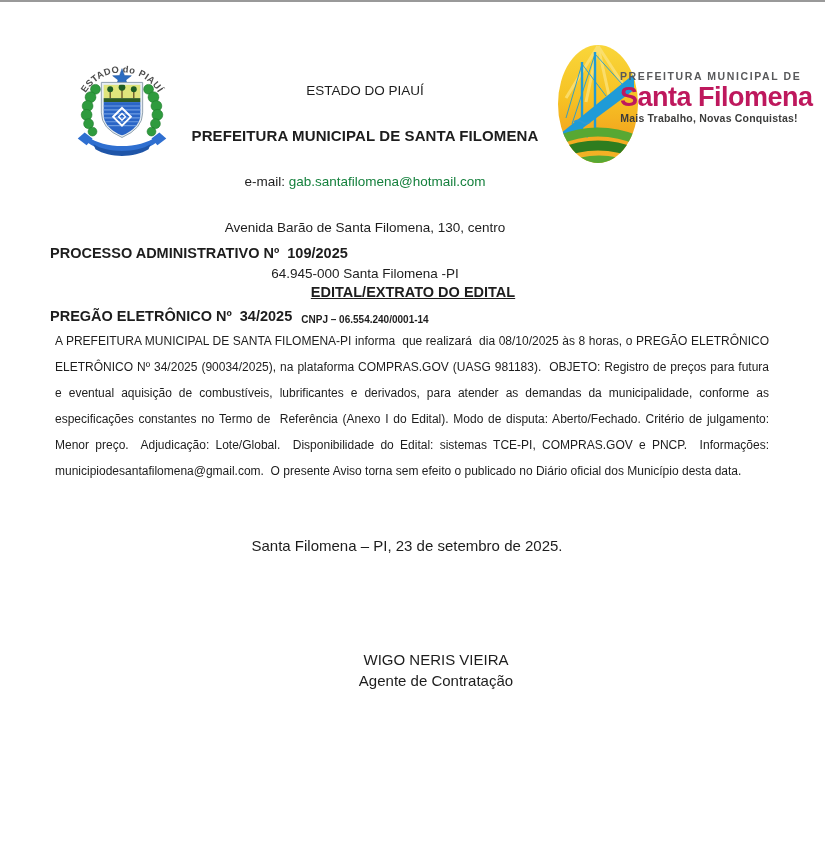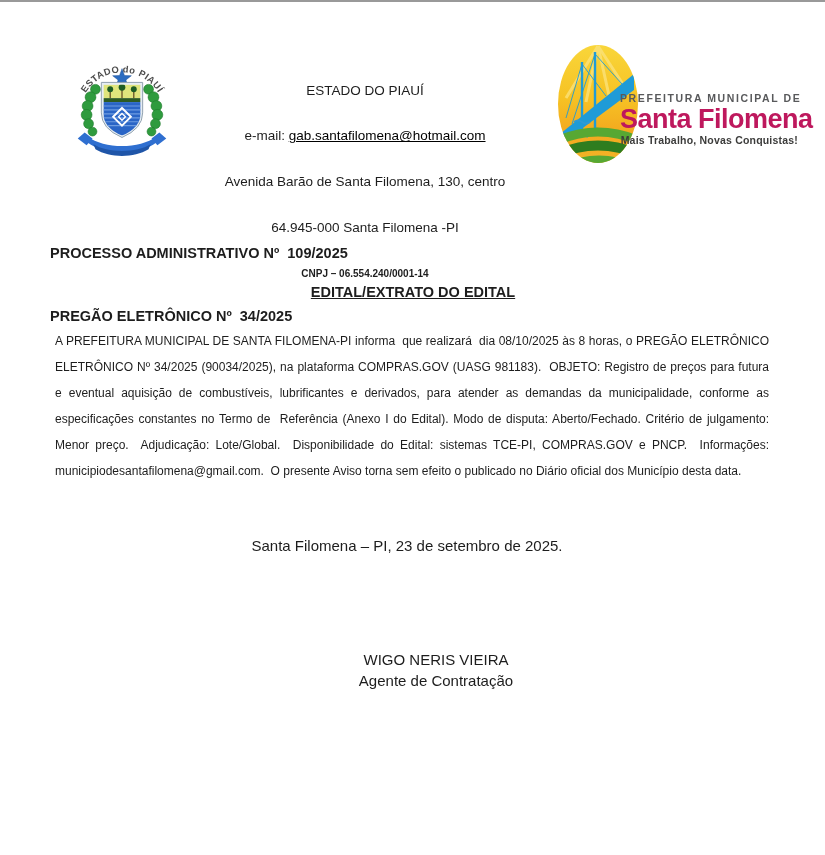--- a/index.html
+++ b/index.html
@@ -10,29 +10,29 @@
     overflow:hidden; margin:0 auto;
   }
   .top-strip { position:absolute; top:0; left:0; width:825px; height:2px; background:#999999; }
 
   
   .letterhead { position:absolute; top:44px; left:0; width:825px; height:160px; }
   .seal-left { position:absolute; left:63px; top:4px; width:118px; height:118px; }
   .lh-text { position:absolute; left:186px; top:8px; width:358px; text-align:center;
              font-size:13.5px; line-height:15.3px; white-space:pre-wrap; }
   .lh-org  { font-size:15px; font-weight:bold; letter-spacing:0.1px; }
-  .email-link { text-decoration:underline; color:#000000; cursor:pointer; }
+  .email-link { color:#15803d; cursor:pointer; }
   .lh-cnpj { font-weight:bold; font-size:10px; }
 
   .logo-right { position:absolute; left:552px; top:-4px; width:250px; height:168px; }
   .emblem { position:absolute; left:0; top:0; width:92px; height:128px; }
-  .brand { position:absolute; left:68px; top:30px; width:178px; text-align:center;margin-top:22px; }
+  .brand { position:absolute; left:68px; top:30px; width:178px; text-align:center; }
   .brand-l1 { font-size:10.5px; letter-spacing:1.6px; color:#58595b; font-weight:bold; white-space:nowrap; }
   .brand-l2 { font-size:27px; font-weight:bold; color:#be185d; letter-spacing:-0.5px; line-height:30px; white-space:nowrap; }
-  .brand-l3 { font-size:10.5px; color:#3c3c3b; font-weight:bold; letter-spacing:0.2px; white-space:nowrap;text-align:right; }
+  .brand-l3 { font-size:10.5px; color:#3c3c3b; font-weight:bold; letter-spacing:0.2px; white-space:nowrap; }
 
   
   .heading { position:absolute; top:202px; left:50px; width:726px; text-align:left;
              font-weight:bold; font-size:14.5px; line-height:20.7px; white-space:pre-wrap; }
   .aviso   { position:absolute; top:284px; left:50px; width:726px; text-align:center;
              font-weight:bold; font-size:14.5px; text-decoration:underline; }
 
   
   .body-par { position:absolute; top:328px; left:55px; width:714px;
               font-size:12px; line-height:26px; text-align:justify; white-space:pre-wrap; }
@@ -106,20 +106,21 @@
       <g>
         <polygon points="22,86 30,92 24,99 15,92" fill="#2f6fd0"></polygon>
         <polygon points="98,86 105,92 96,99 90,92" fill="#2f6fd0"></polygon>
         <path d="M25 90 C 42 103 78 103 95 90 L 95 96 C 78 109 42 109 25 96 Z" fill="#2f6fd0"></path>
         <path d="M31 98 C 45 107 75 107 89 98 L 87 103 C 72 112 48 112 33 103 Z" fill="#1f55a8"></path>
       </g>
     </svg>
 
     <div class="lh-text">
       <div class="lh-state">ESTADO DO PIAUÍ</div>
+      <div class="lh-org">PREFEITURA MUNICIPAL DE SANTA FILOMENA</div>
       <div class="lh-email"><span>e-mail: </span><a class="email-link">gab.santafilomena@hotmail.com</a></div>
       <div>Avenida Barão de Santa Filomena, 130, centro</div>
       <div>64.945-000 Santa Filomena -PI</div>
       <div class="lh-cnpj">CNPJ – 06.554.240/0001-14</div>
     </div>
 
     <div class="logo-right">
       <svg class="emblem" viewBox="0 0 92 128" aria-hidden="true">
         <defs>
           <linearGradient id="sunGrad" x1="0" y1="0" x2="0" y2="1">

